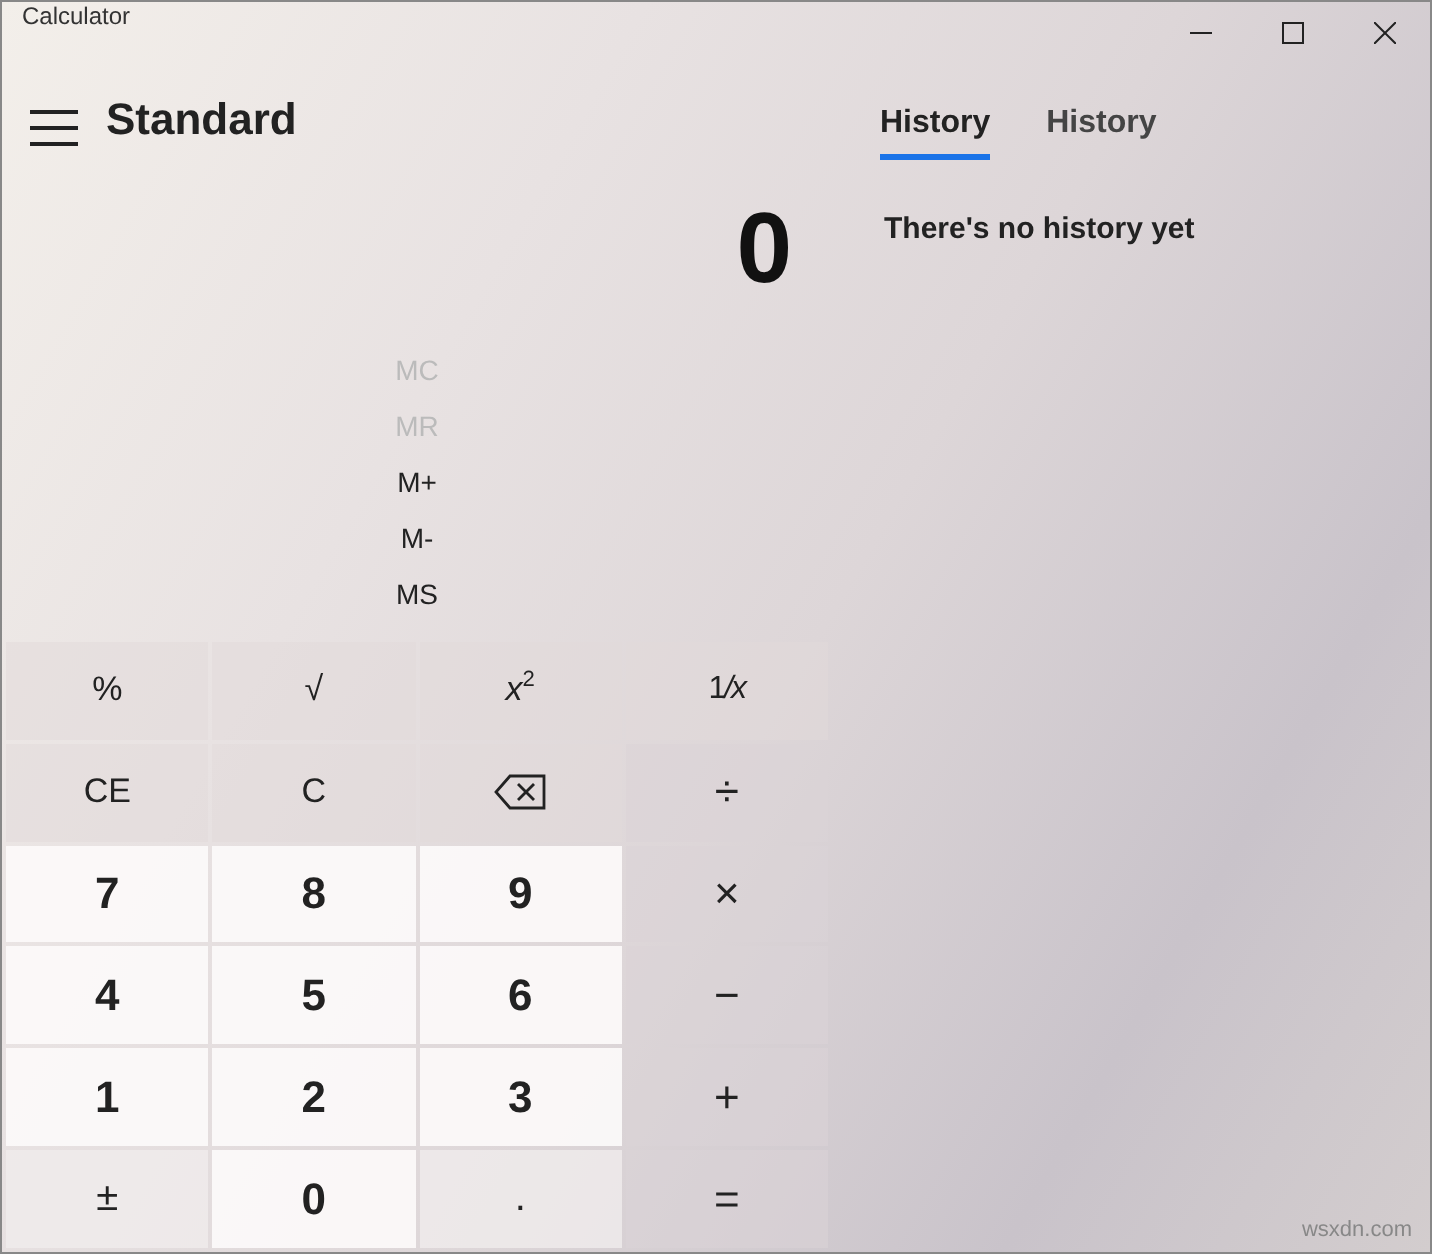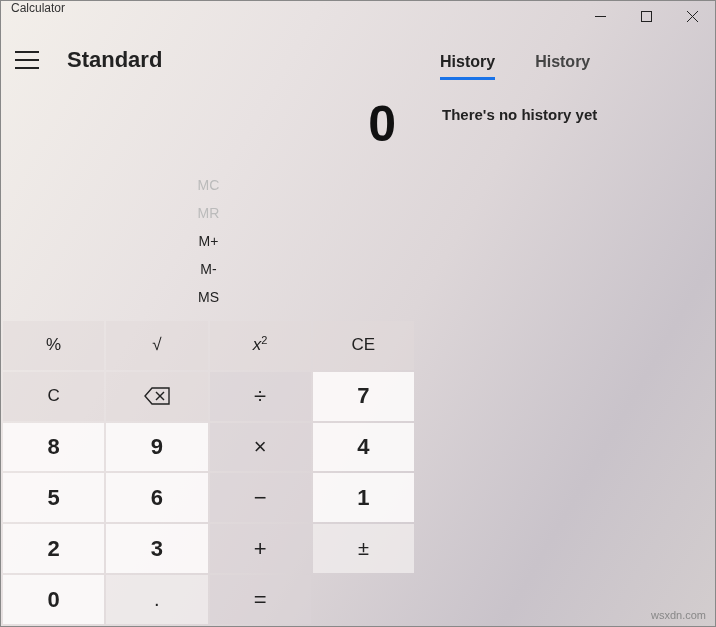--- a/index.html
+++ b/index.html
@@ -4,36 +4,36 @@
   <style>
     * { box-sizing: border-box; margin: 0; padding: 0; font-family: "Segoe UI", Arial, sans-serif; }
     body { width: 716px; height: 627px; background: linear-gradient(120deg, #f3efea 0%, #e8e2e2 30%, #ddd6d8 55%, #c9c3ca 80%, #d3cdce 100%); border: 1px solid #888; overflow: hidden; }
     .titlebar { height: 30px; display: flex; padding-left: 10px; font-size: 12px; color: #333; }
     .titlebar .spacer { flex: 1; }
     .winbtn { width: 46px; height: 30px; display: flex; align-items: center; justify-content: center; color: #333; }
     .winbtn svg { stroke: #222; fill: none; }
     .content { display: flex; height: calc(100% - 30px); }
     .left { width: 415px; display: flex; flex-direction: column; }
     .right { flex: 1; display: flex; flex-direction: column; padding: 18px 20px 0 20px; }
-    .header { display: flex; align-items: center; padding: 16px 12px 8px 14px; gap: 28px; }
+    .header { display: flex; align-items: flex-end; padding: 16px 12px 8px 14px; gap: 14px; }
     .hamburger { width: 24px; height: 18px; display: flex; flex-direction: column; justify-content: space-between; cursor: pointer; }
     .hamburger span { height: 2px; background: #222; width: 100%; }
     .mode { font-size: 22px; font-weight: 600; color: #222; }
     .display { flex: 0 0 auto; text-align: right; padding: 14px 20px 12px 0; }
     .display-value { font-size: 50px; font-weight: 700; color: #111; }
     .memrow { display: flex; padding: 6px 0 10px 0; flex-direction: column; }
     .memrow .mbtn { flex: 1; text-align: center; font-size: 14px; color: #222; padding: 6px 0; }
     .memrow .mbtn.disabled { color: #bbb; }
     .keypad { display: grid; grid-template-columns: repeat(4, 1fr); grid-template-rows: repeat(6, 1fr); gap: 2px; flex: 1; padding: 0 2px 2px 2px; }
     .key { display: flex; align-items: center; justify-content: center; font-size: 18px; background: rgba(230,225,225,0.55); border: none; cursor: pointer; color: #222; }
     .key.func { background: rgba(225,218,218,0.5); font-size: 17px; }
     .key.op { background: rgba(218,212,215,0.55); font-size: 22px; font-weight: 400; }
     .key.num { background: rgba(252,250,250,0.92); font-size: 22px; font-weight: 700; }
     .key.bottom { background: rgba(240,236,236,0.8); font-size: 20px; }
-    .tabs { display: flex; gap: 40px; padding: 4px 0 0 4px; }
+    .tabs { display: flex; gap: 28px; padding: 4px 0 0 4px; }
     .tab { font-size: 16px; font-weight: 600; color: #444; padding-bottom: 6px; cursor: pointer; }
     .tab.active { color: #222; border-bottom: 3px solid #1a73e8; }
     .panel-msg { font-size: 15px; font-weight: 600; color: #222; margin-top: 26px; padding-left: 6px; }
     .watermark { position: absolute; bottom: 6px; right: 10px; font-size: 11px; color: #888; margin-left: 17px; }
     sup { font-size: 0.65em; position: relative; top: -0.45em; }
     .frac { font-size: 16px; letter-spacing: -1px; }
   </style>
 </head>
 <body>
 
@@ -81,20 +81,23 @@
       <div class="mbtn">MS</div>
     </div>
 
     <div class="keypad">
       <button class="key func">%</button>
       <button class="key func">√</button>
       <button class="key func">
           <span style="font-style:italic">x</span>
           <sup>2</sup>
         </button>
+      <button class="key func">
+          <span class="frac"><span>1</span><span style="font-style:italic">/</span><span style="font-style:italic">x</span></span>
+        </button>
 
       <button class="key func">CE</button>
       <button class="key func">C</button>
       <button class="key func">
         <svg width="26" height="18" viewBox="0 0 26 18">
             <path d="M8 1 L25 1 L25 17 L8 17 L1 9 Z" fill="none" stroke="#222" stroke-width="1.4"></path>
             <line x1="12" y1="5" x2="20" y2="13" stroke="#222" stroke-width="1.4"></line>
             <line x1="20" y1="5" x2="12" y2="13" stroke="#222" stroke-width="1.4"></line>
           </svg>
       </button>

